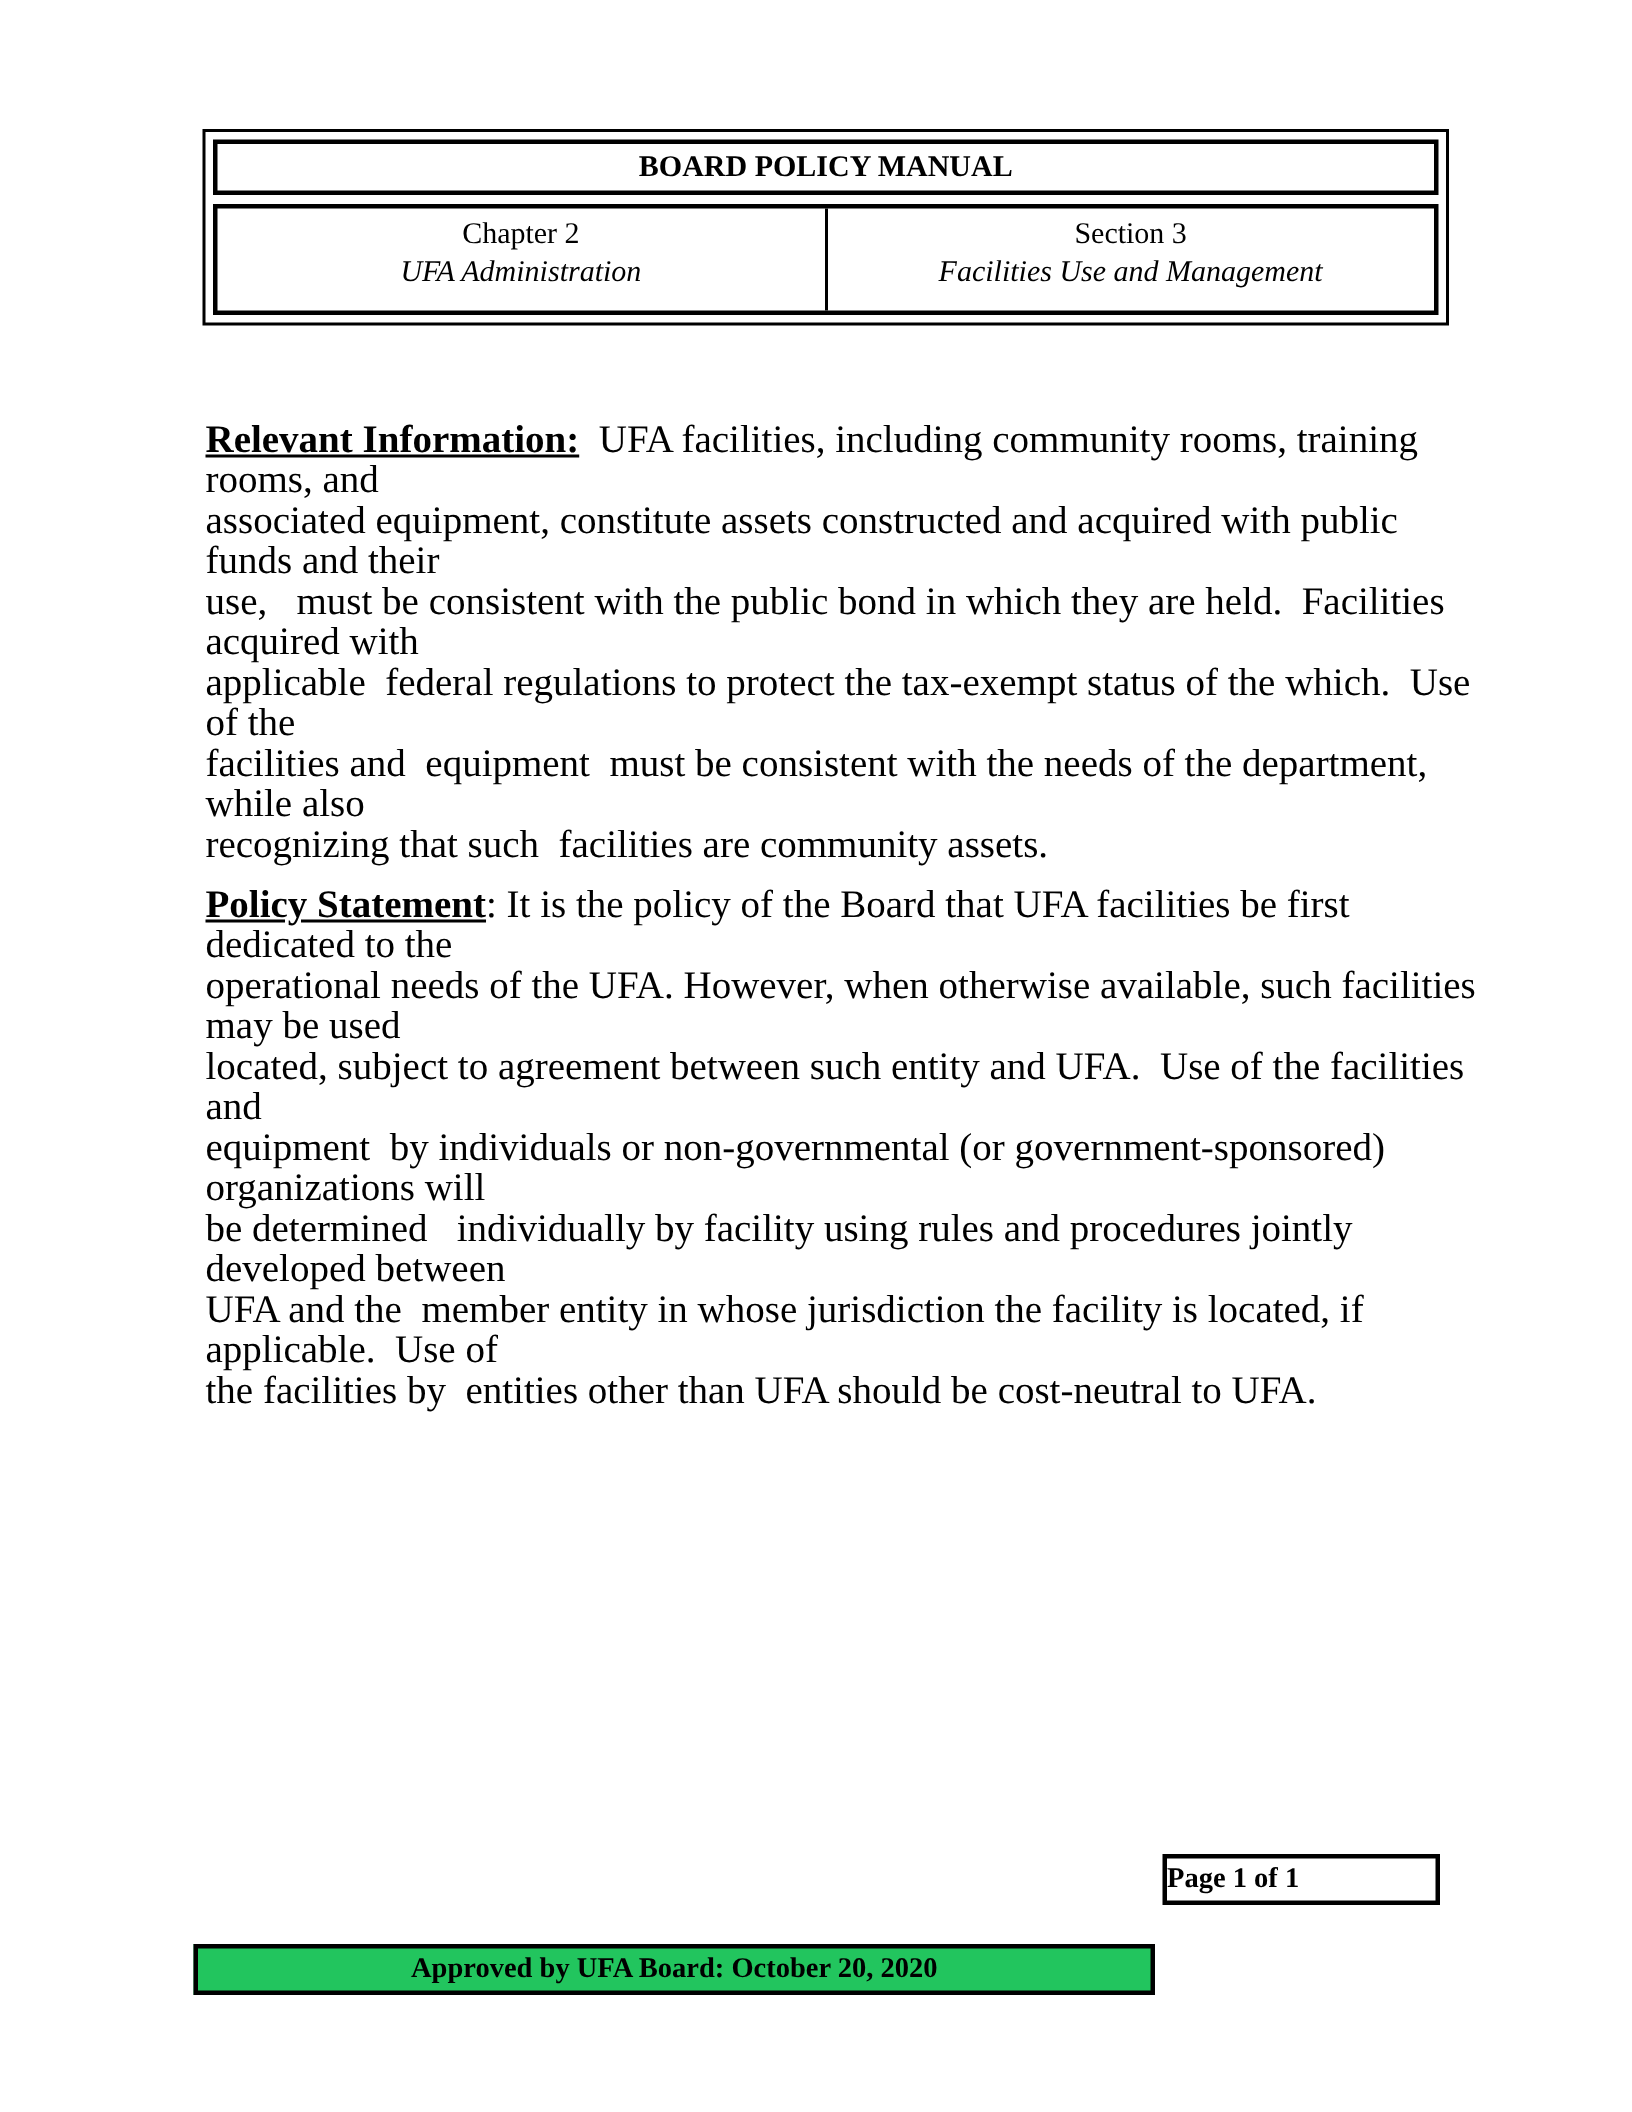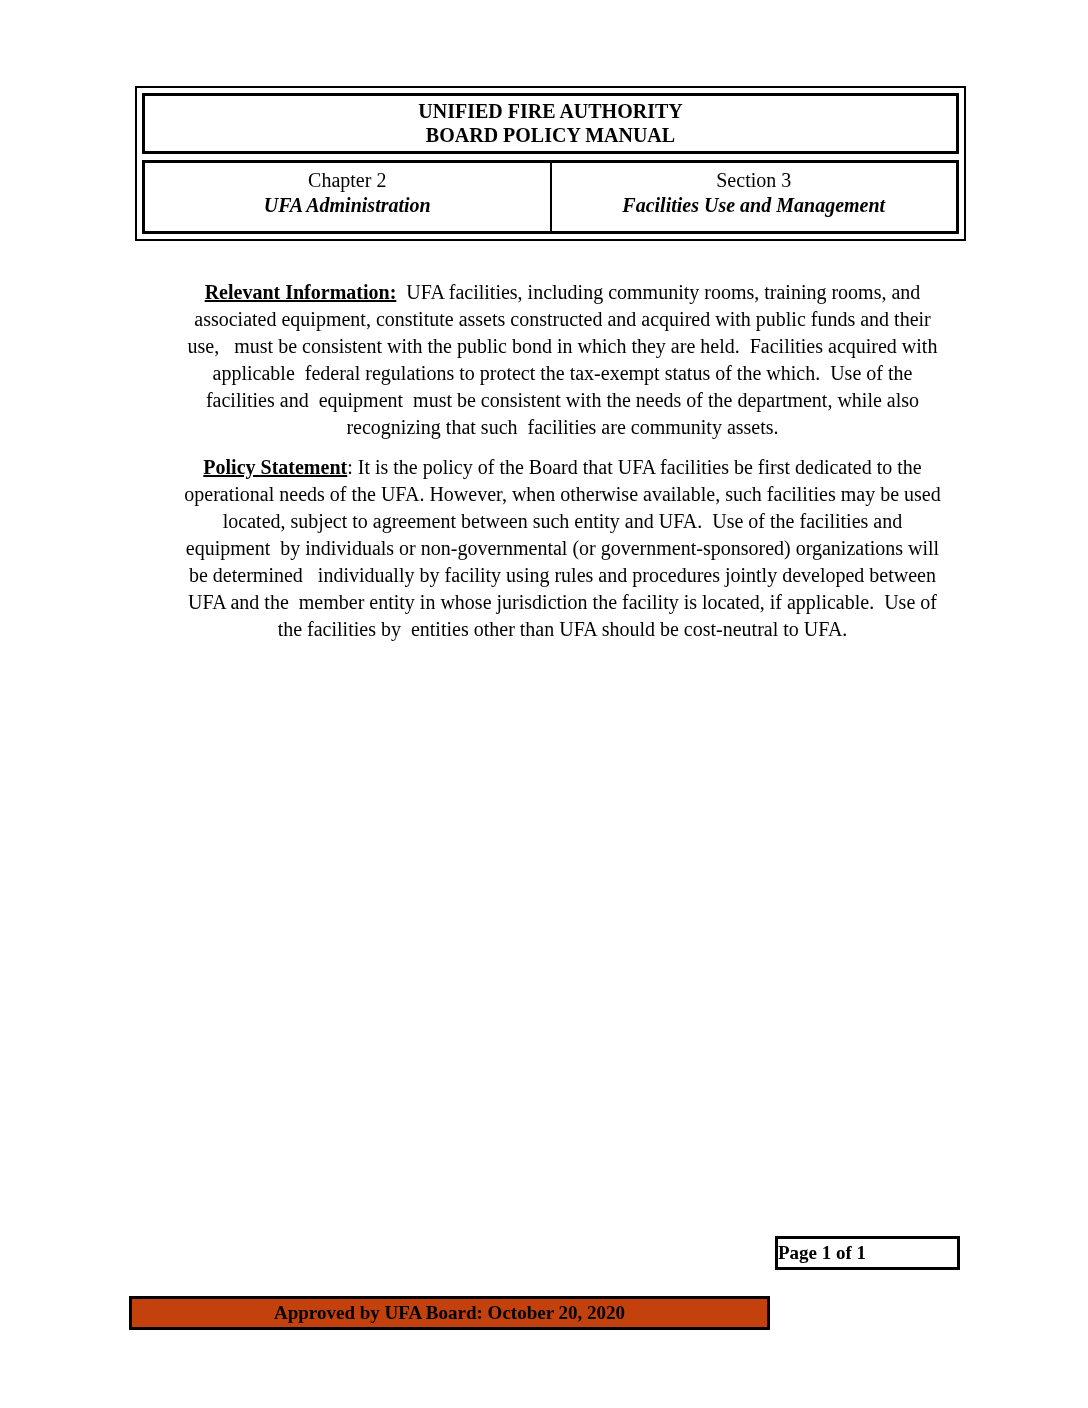--- a/index.html
+++ b/index.html
@@ -37,49 +37,48 @@
     display: flex;
   }
   .header-cell {
     flex: 1;
     text-align: center;
     font-size: 20px;
     line-height: 25px;
     padding: 5px 0 13px 0;
   }
   .header-cell + .header-cell { border-left: 2px solid #000; }
-  .cell-name { font-style: italic; font-weight: bold; }
+  .cell-name { font-style: italic; font-weight: normal; }
 
   
   .body-text {
     position: absolute;
     left: 137px;
     top: 279px;
     width: 851px;
-    font-size: 20px;
+    font-size: 26px;
     line-height: 27px;
-    text-align: center;
   }
   .paragraph + .paragraph { margin-top: 13px; }
   .line { white-space: pre-wrap; }
   .para-label { font-weight: bold; text-decoration: underline; }
 
   
   .footer-approval {
     position: absolute;
     left: 129px;
     top: 1296px;
     width: 635px;
     height: 28px;
     border: 3px solid #000;
     text-align: center;
     font-weight: bold;
     font-size: 19px;
     line-height: 28px;
-    background: #c2410c;
+    background: #22c55e;
   }
   .footer-page {
     position: absolute;
     left: 775px;
     top: 1236px;
     width: 179px;
     height: 28px;
     border: 3px solid #000;
     text-align: left;
     font-weight: bold;
@@ -88,21 +87,20 @@
     background: #fff;
   }
 </style>
 </head>
 <body>
 
 <div class="page">
 
   <div class="header-box">
     <div class="header-title-box">
-      <div>UNIFIED FIRE AUTHORITY</div>
       <div>BOARD POLICY MANUAL</div>
     </div>
     <div class="header-grid">
       <div class="header-cell">
         <div>Chapter 2</div>
         <div class="cell-name">UFA Administration</div>
       </div>
       <div class="header-cell">
         <div>Section 3</div>
         <div class="cell-name">Facilities Use and Management</div>

